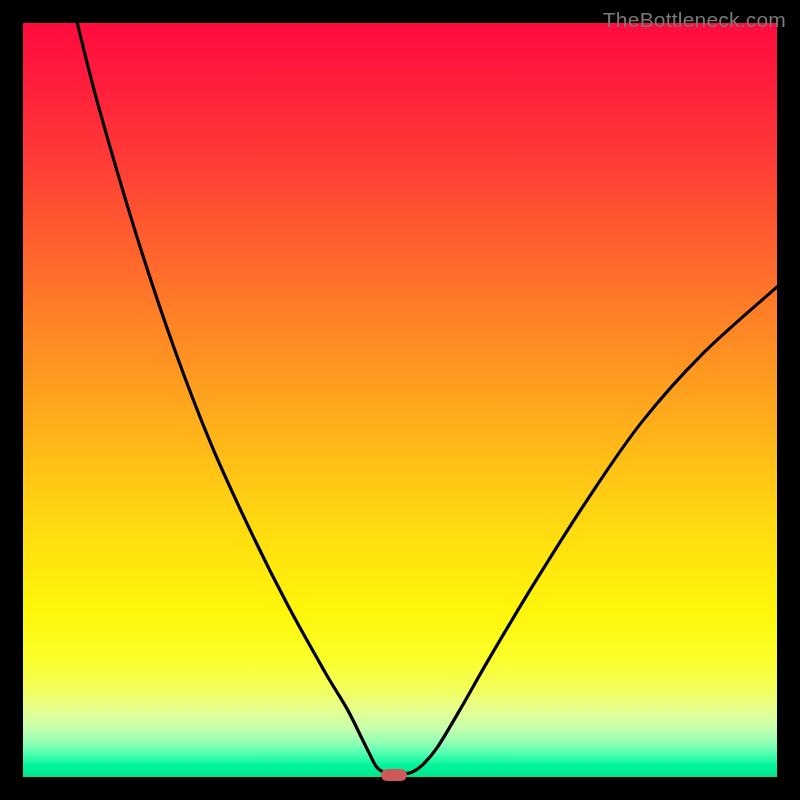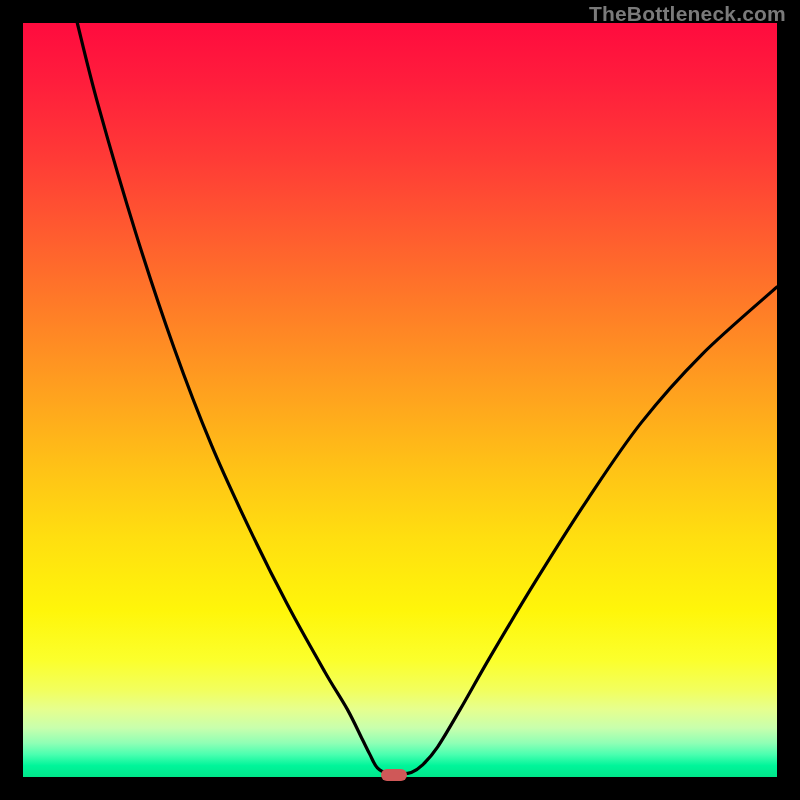--- a/index.html
+++ b/index.html
@@ -41,25 +41,25 @@
       #e6ff8e 91%,
       #c8ffad 93.5%,
       #8fffb5 95.5%,
       #4bffb0 97%,
       #00f59a 98.5%,
       #00e68a 100%
     );
   }
   .watermark {
     position: absolute;
-    top: 2px;
+    top: 8px;
     right: 14px;
     color: #7a7a7a;
     font-size: 21px;
-    font-weight: 700;
+    font-weight: 400;
     letter-spacing: 0.2px;
   }
   svg.curve {
     position: absolute;
     left: 23px;
     top: 23px;
     width: 754px;
     height: 754px;
     overflow: visible;
   }

